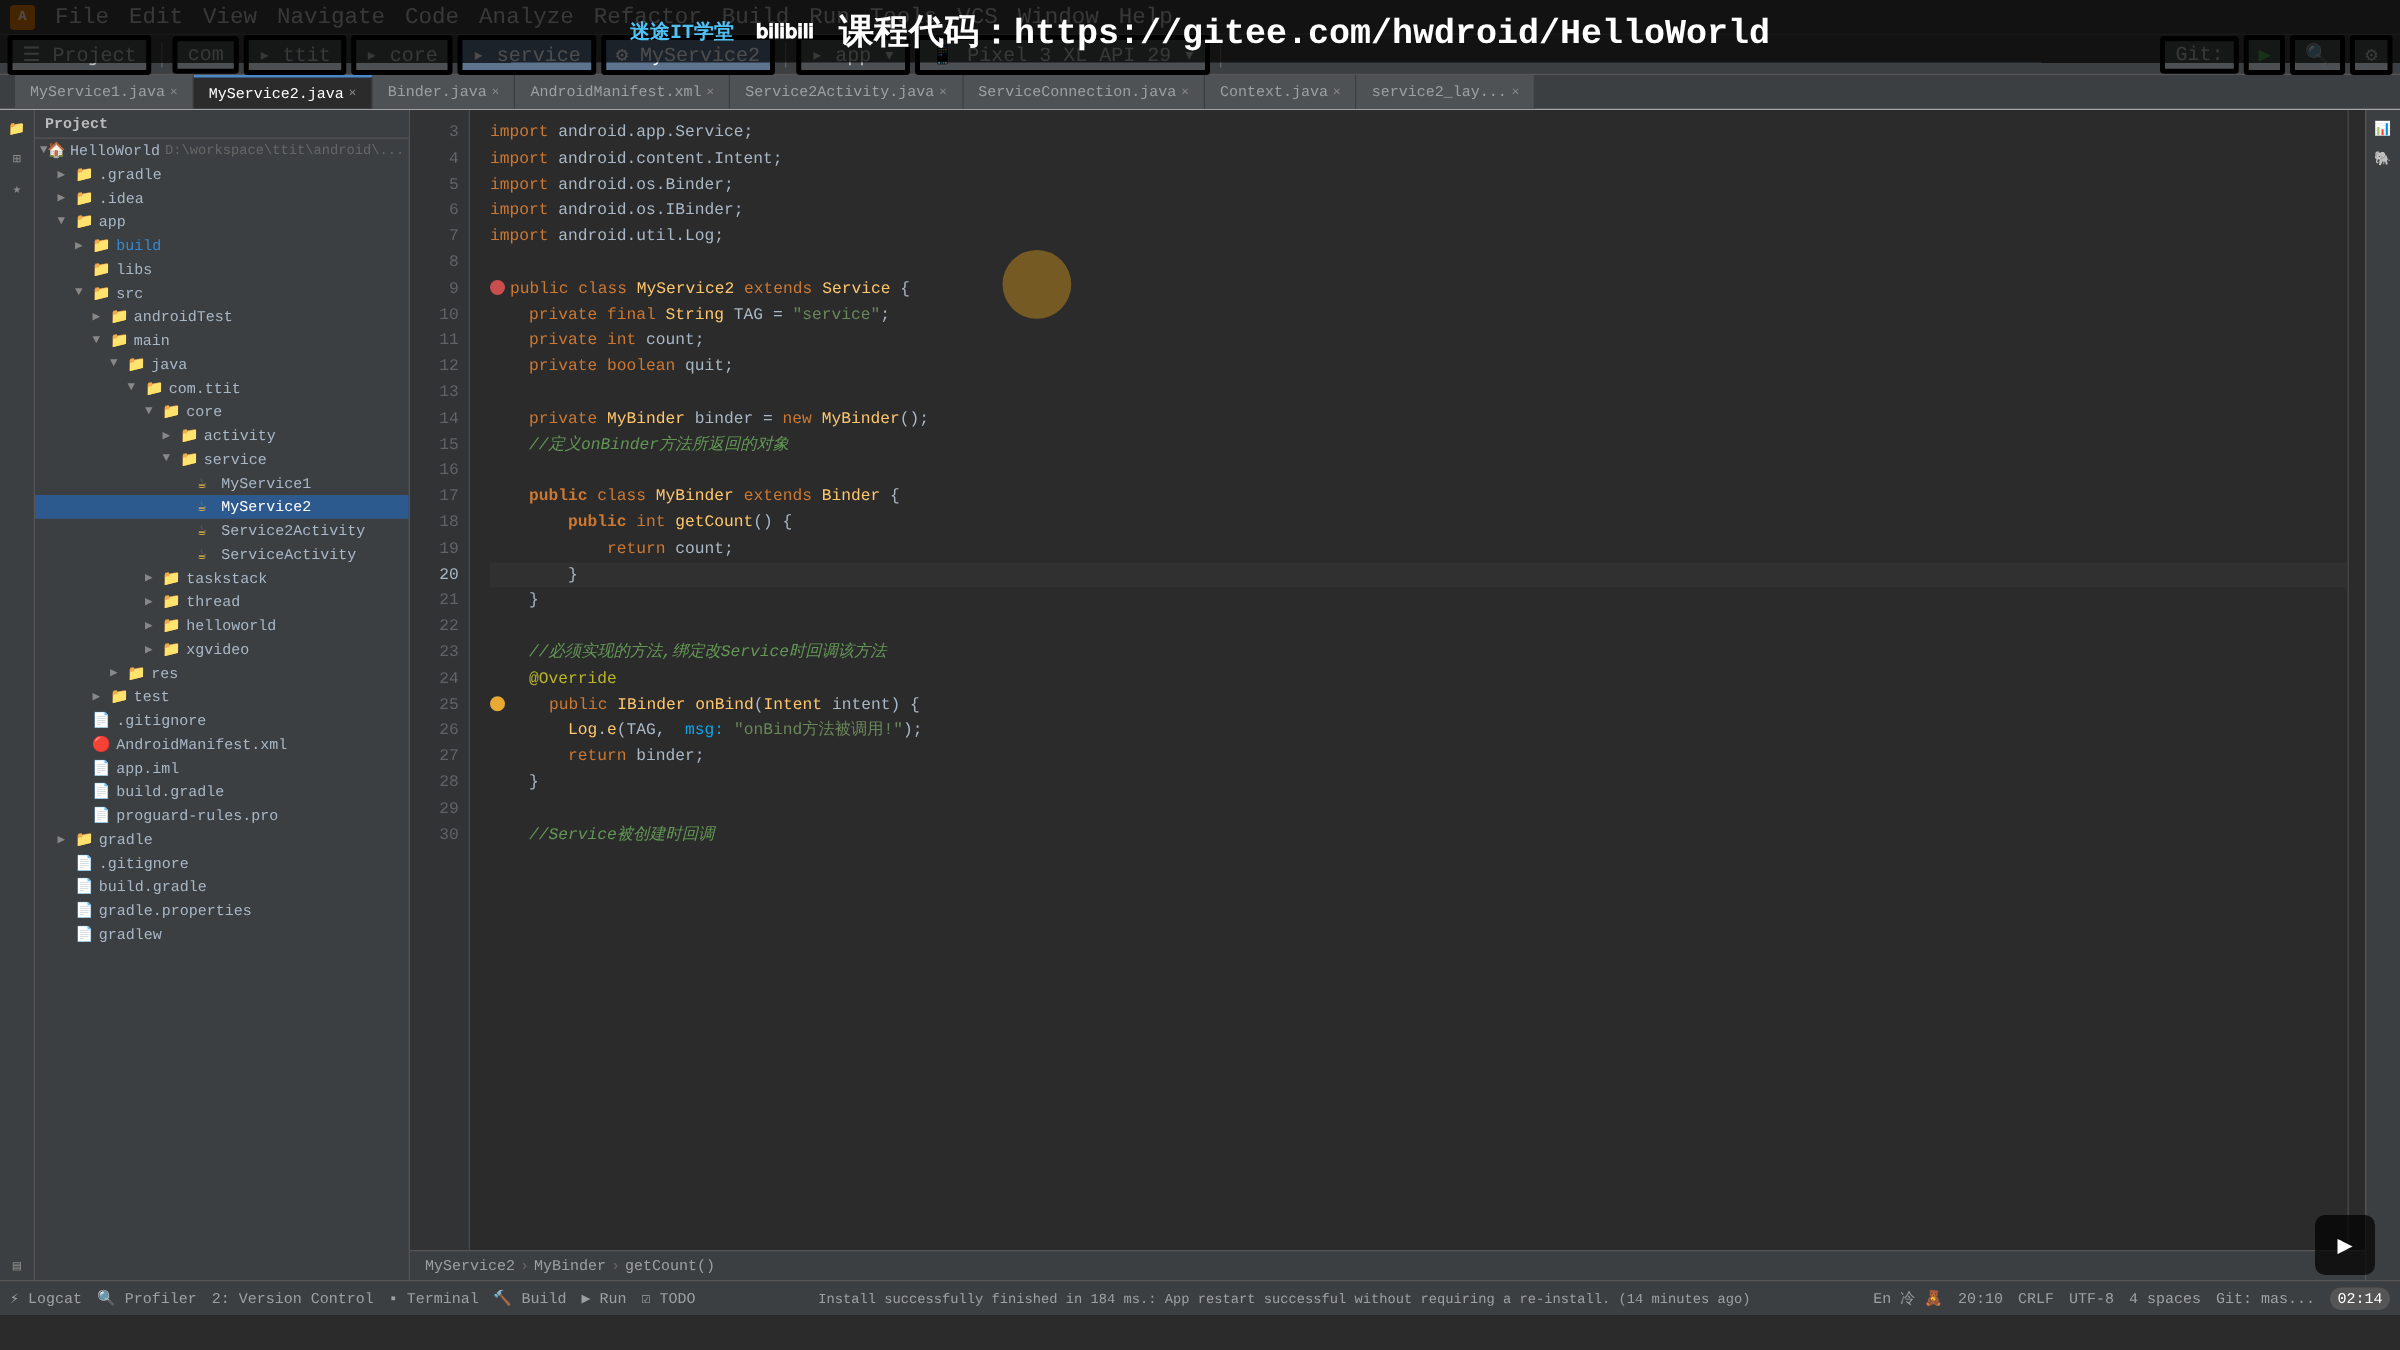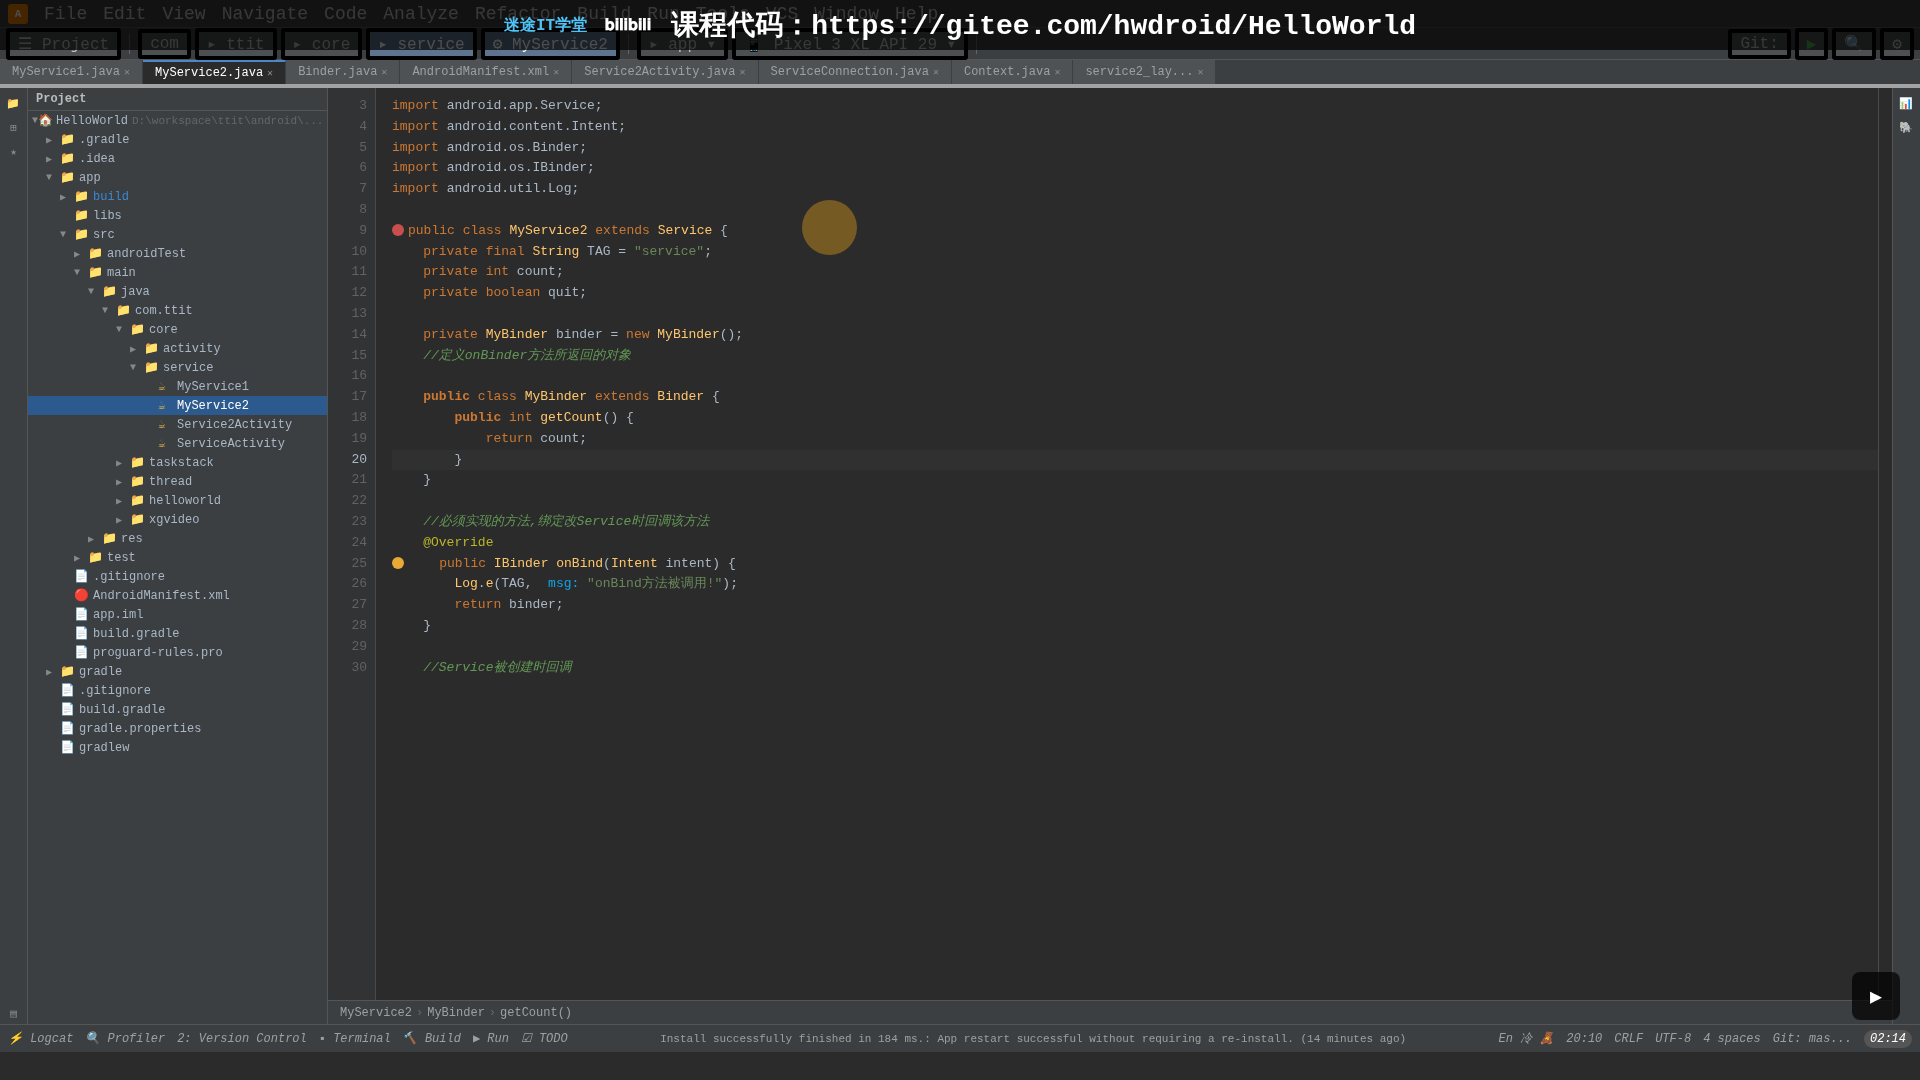--- a/index.html
+++ b/index.html
@@ -61,23 +61,24 @@
     }
     .toolbar-btn.active { background: #5e748e; color: #fff; }
     .toolbar-separator { width: 1px; height: 20px; background: #666; margin: 0 4px; }
 
     
     .file-tabs {
       background: #3c3f41;
       height: 28px;
       display: flex;
       align-items: flex-end;
-      border-bottom: 4px solid #a3a3a3;
+      border-bottom: 1px solid #a3a3a3;
       flex-shrink: 0;
       overflow: hidden;
+      padding-left: 12px;
     }
     .file-tab {
       background: #4e5254;
       color: #9da0a2;
       padding: 4px 12px;
       font-size: 12px;
       border-right: 1px solid #3c3f41;
       cursor: pointer;
       display: flex;
       align-items: center;
@@ -206,21 +207,20 @@
       border-top: 1px solid #555;
       font-size: 12px;
       color: #9da0a2;
       justify-content: space-between;
       flex-shrink: 0;
     }
     .status-left, .status-right {
       display: flex;
       align-items: center;
       gap: 12px;
-      font-style: italic;
     }
     .status-item {
       display: flex;
       align-items: center;
       gap: 4px;
       cursor: pointer;
     }
 
     
     .right-gutter {

